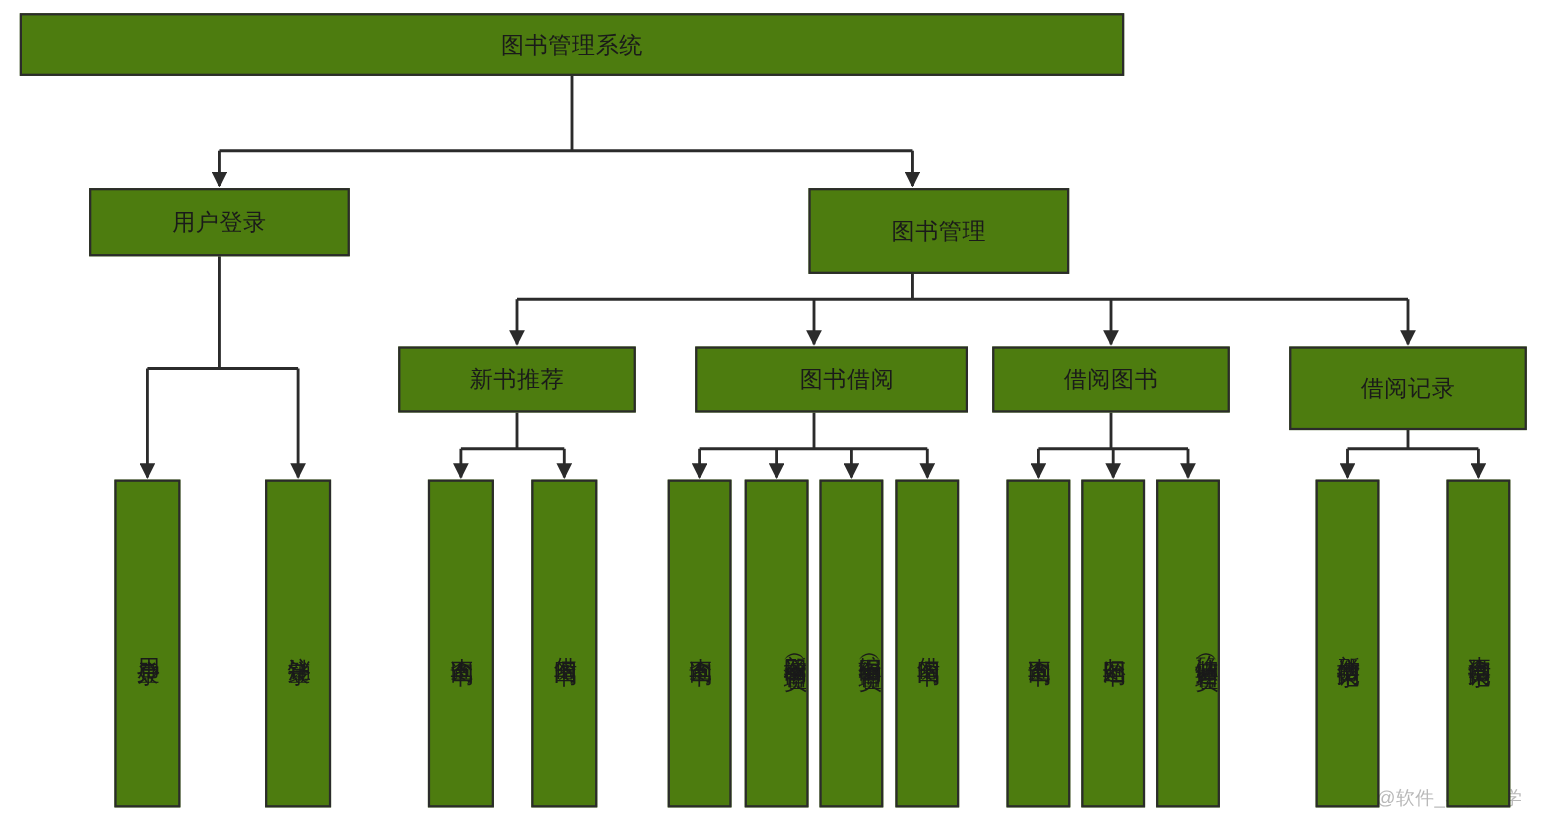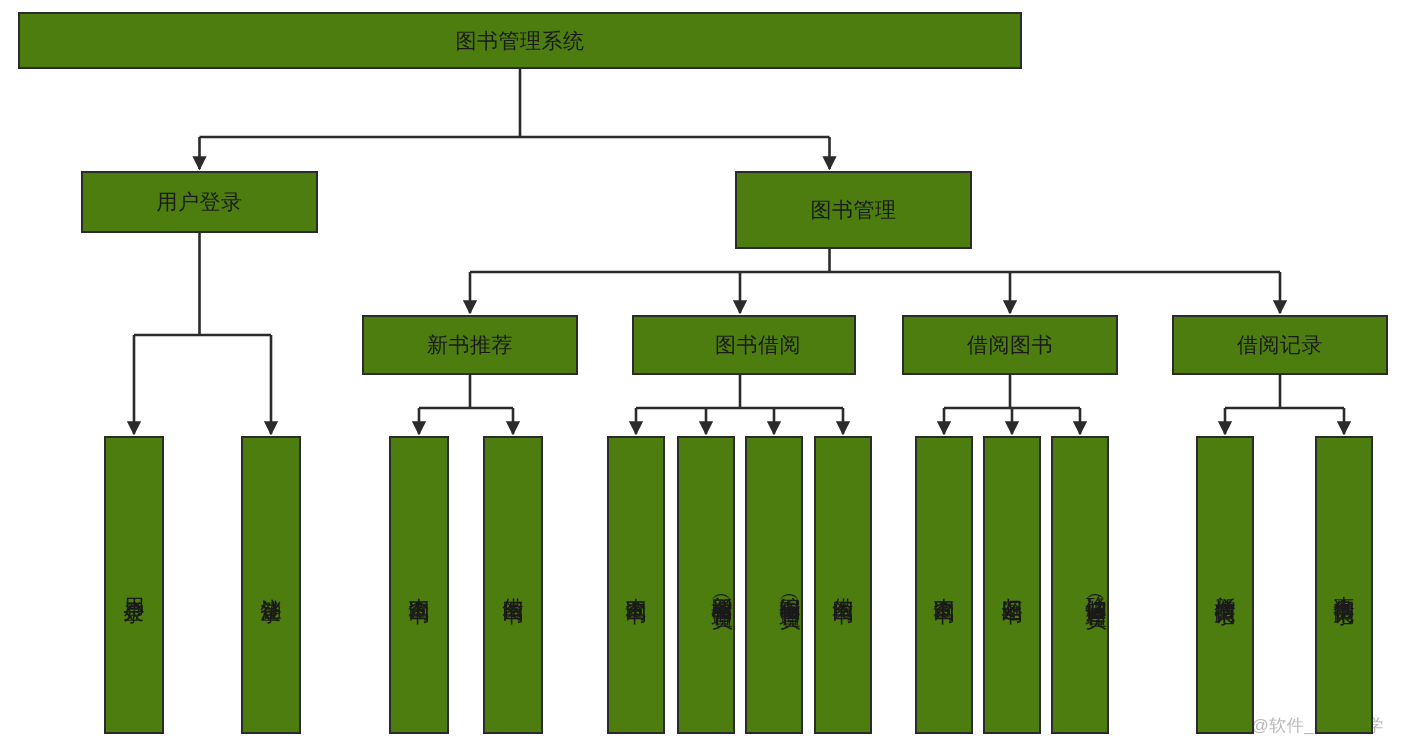--- a/index.html
+++ b/index.html
@@ -116,27 +116,27 @@
     </div>
     <div class="node node-h" style="left: 81px; top: 171px; width: 237px; height: 62px;">
       <span>用户登录</span>
     </div>
     <div class="node node-h" style="left: 711px; top: 171px; width: 237px; height: 78px; margin-left: 24px;">
       <span>图书管理</span>
     </div>
     <div class="node node-h" style="left: 362px; top: 315px; width: 216px; height: 60px; justify-content: center;">
       <span>新书推荐</span>
     </div>
-    <div class="node node-h" style="left: 632px; top: 315px; width: 224px; height: 60px; padding-left: 28px;">
+    <div class="node node-h" style="left: 632px; top: 315px; width: 248px; height: 60px; padding-left: 28px;">
       <span>图书借阅</span>
     </div>
     <div class="node node-h" style="left: 902px; top: 315px; width: 216px; height: 60px;">
       <span>借阅图书</span>
     </div>
-    <div class="node node-h" style="left: 1172px; top: 315px; width: 216px; height: 60px;">
+    <div class="node node-h" style="left: 1172px; top: 315px; width: 216px; height: 76px;">
       <span>借阅记录</span>
     </div>
     <div class="node node-v center" style="left: 104px; top: 436px; width: 60px; height: 298px;">
       <span>用户登录</span>
     </div>
     <div class="node node-v center" style="left: 241px; top: 436px; width: 60px; height: 298px;">
       <span>注销登录</span>
     </div>
     <div class="node node-v center" style="left: 389px; top: 436px; width: 60px; height: 298px;">
       <span>查询图书</span>

